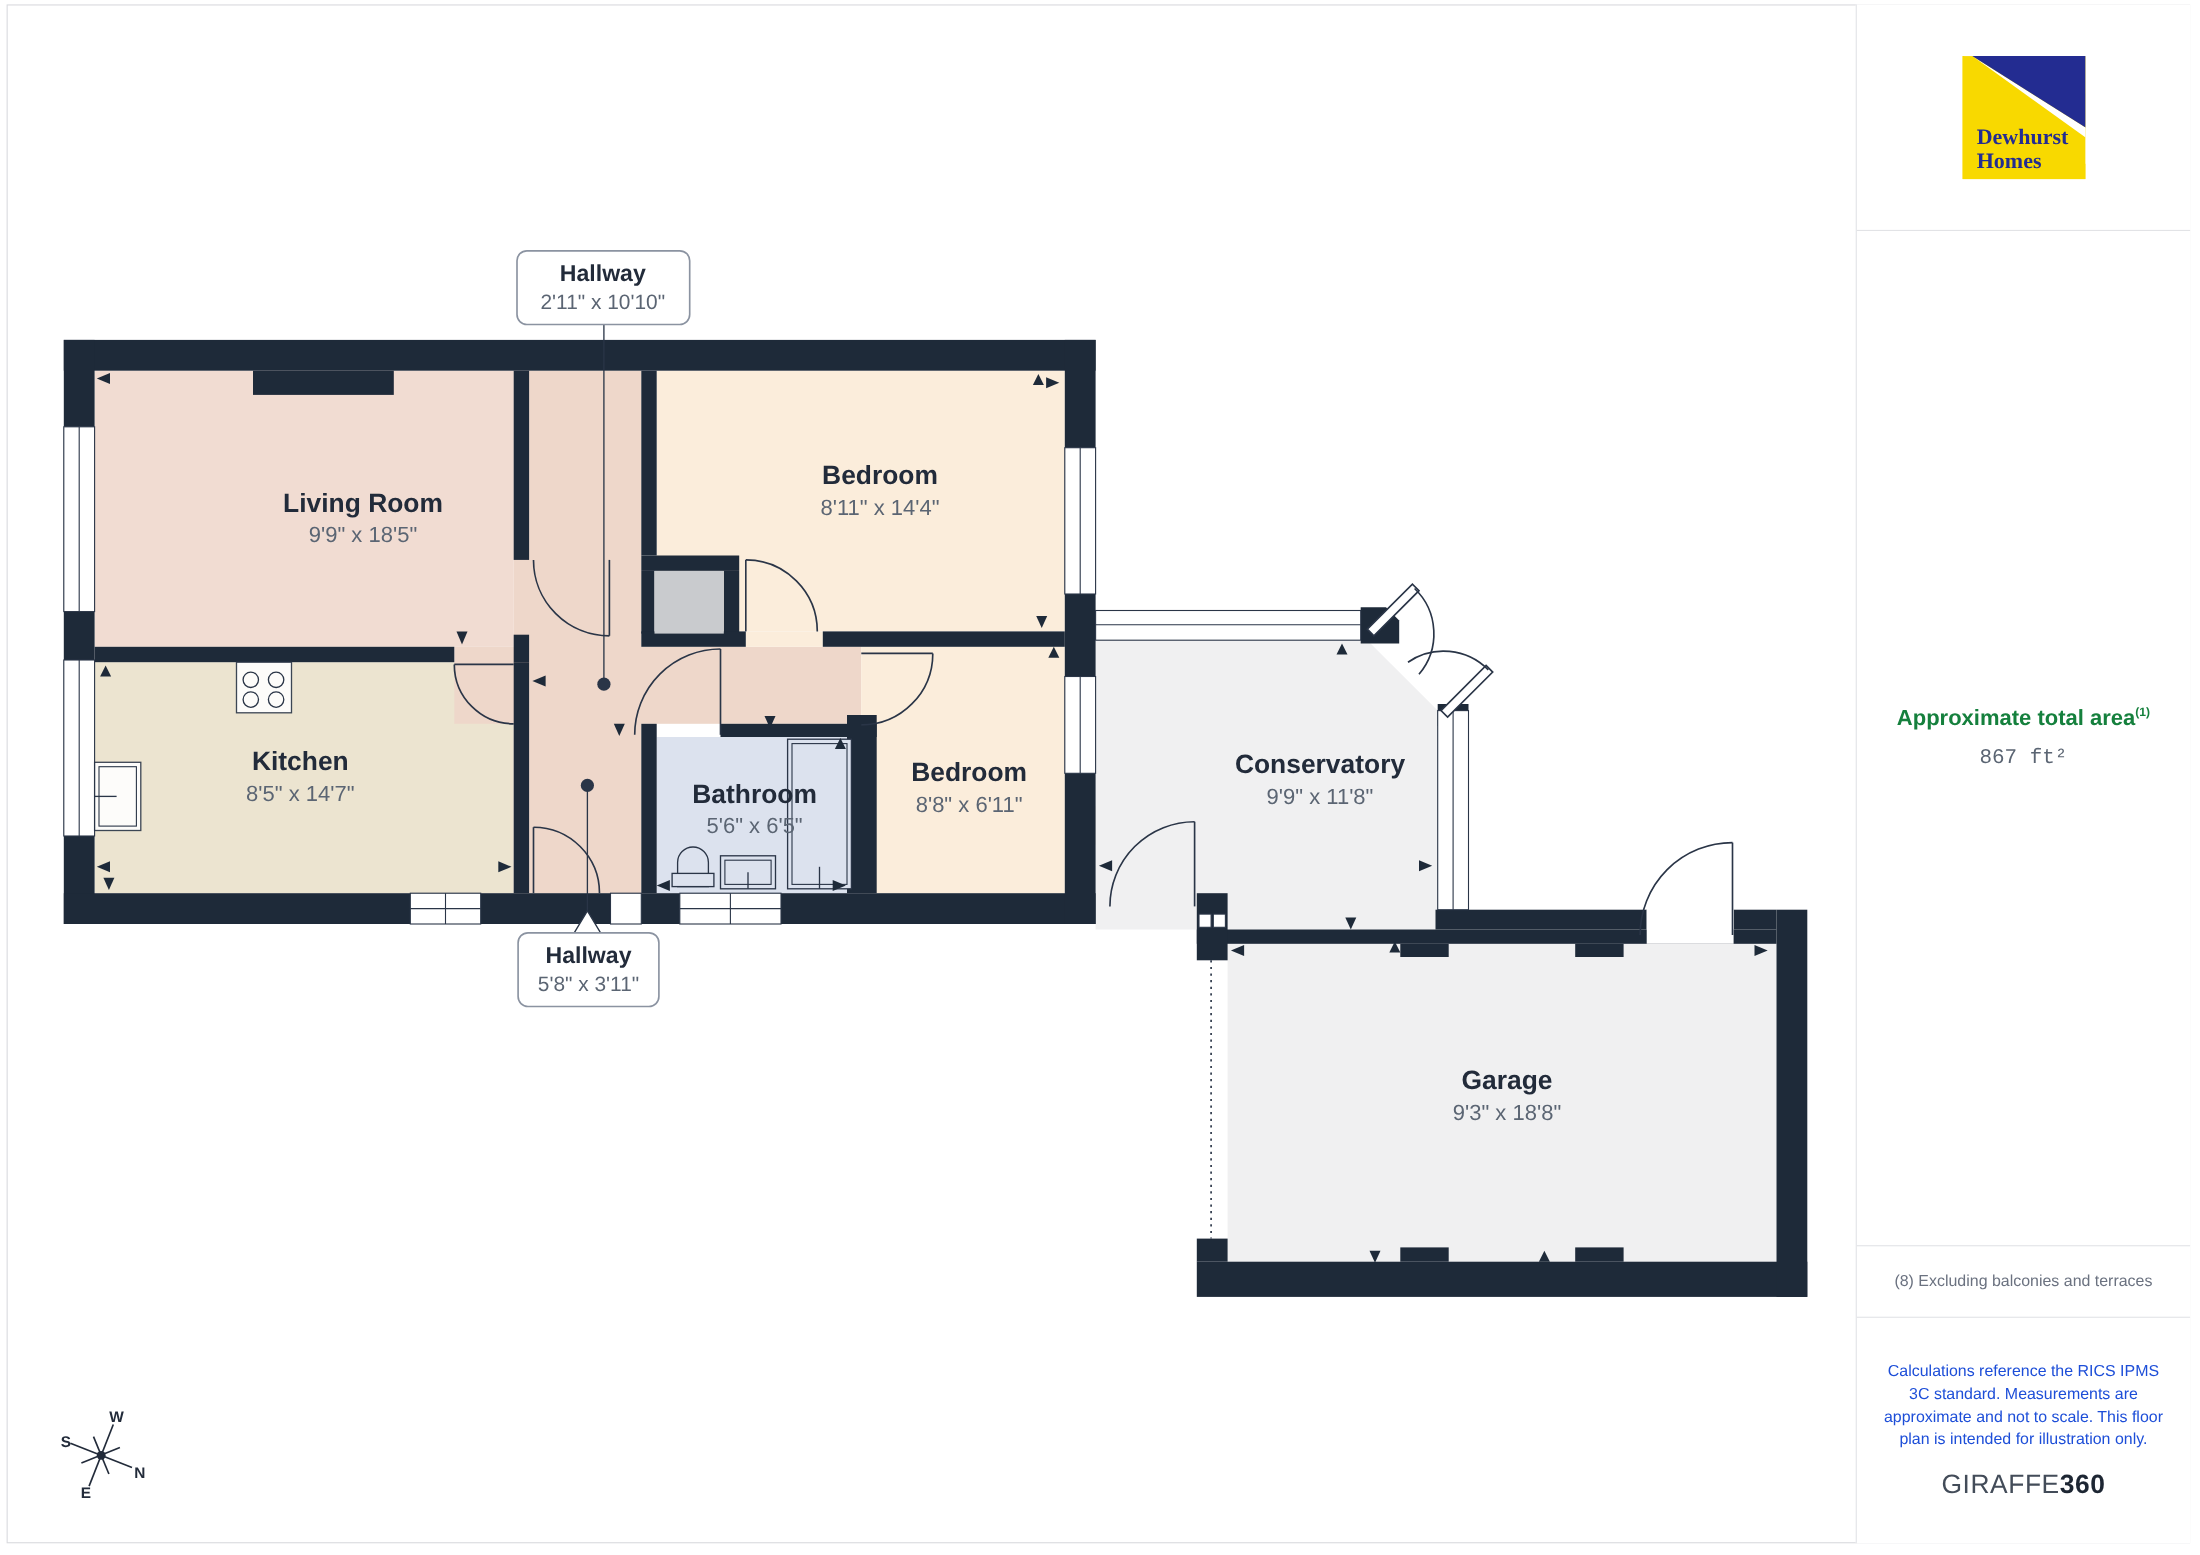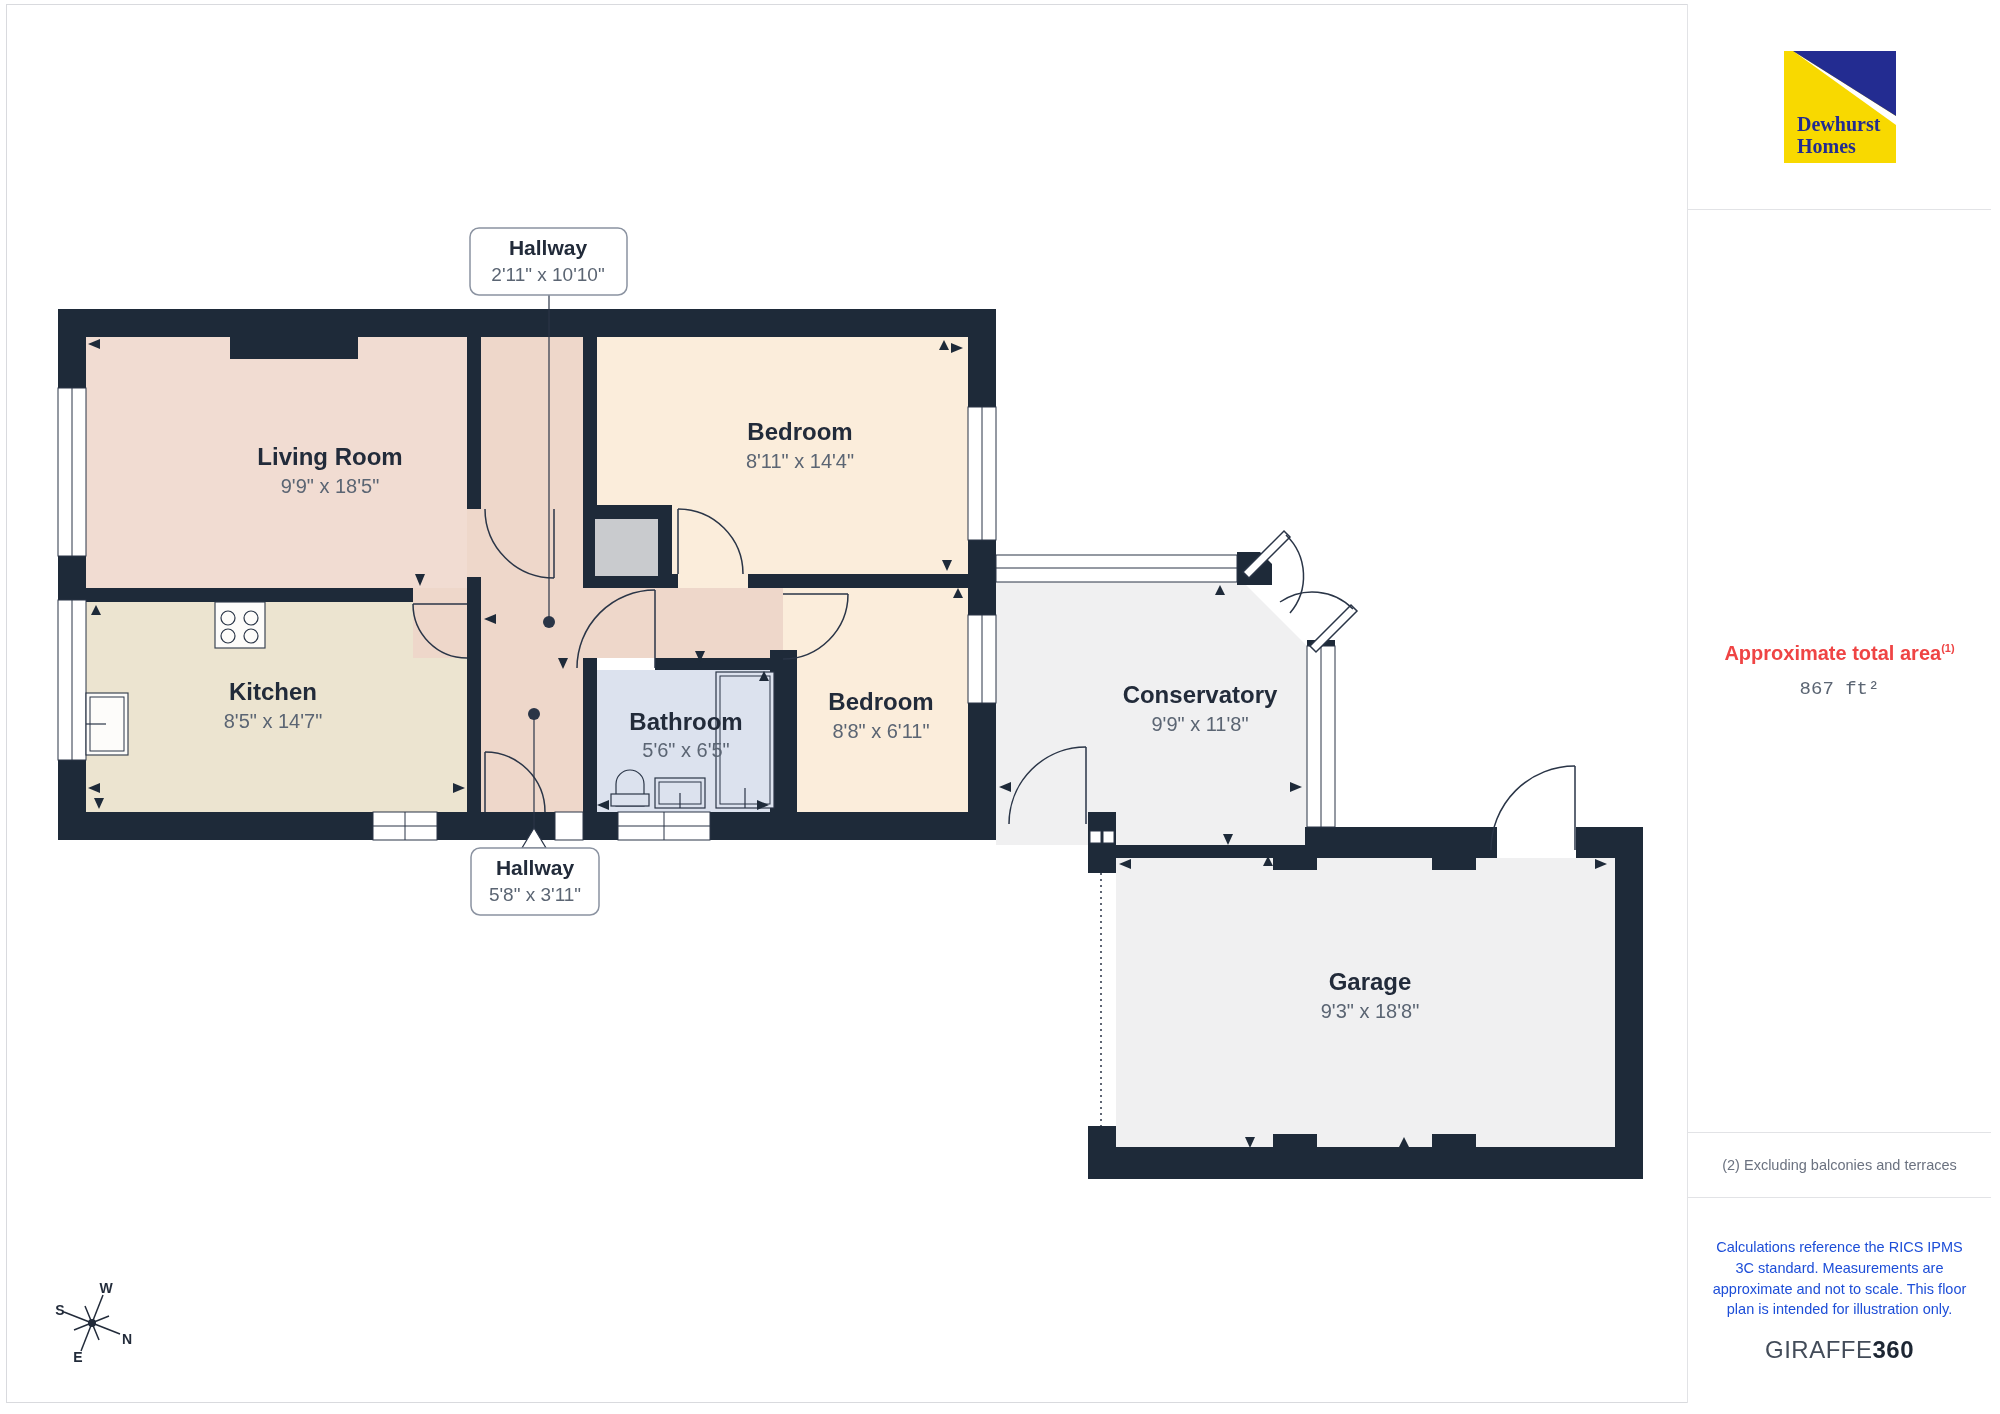--- a/index.html
+++ b/index.html
@@ -16,21 +16,21 @@
 
   
   .sidebar{position:absolute;left:1687px;top:4px;width:304px;height:1399px;background:#fff;border-left:1px solid #e2e3e6;box-sizing:border-box;}
   .sb-section{position:absolute;left:0;width:100%;display:flex;flex-direction:column;align-items:center;justify-content:center;box-sizing:border-box;}
   .sb-logo-sec{top:0;height:206px;border-bottom:1px solid #e2e3e6;}
   .sb-area-sec{top:206px;height:923px;border-bottom:1px solid #e2e3e6;}
   .sb-note-sec{top:1129px;height:65px;border-bottom:1px solid #e2e3e6;}
   .sb-disc-sec{top:1194px;height:205px;}
   .logo{width:112px;height:112px;position:relative;}
   .logo svg{display:block;}
-  .area-title{font-size:20px;font-weight:700;color:#ef4444;text-align:center;}
+  .area-title{font-size:20px;font-weight:700;color:#15803d;text-align:center;}
   .area-title sup{font-size:11px;}
   .area-value{font-size:19px;color:#5b6573;margin-top:13px;text-align:center;font-family:Liberation Mono, monospace;}
   .note-text{font-size:14.5px;color:#6b7280;text-align:center;}
   .disc-text{font-size:14.5px;color:#1d4ed8;text-align:center;width:256px;line-height:1.42;}
   .brand{margin-top:16px;font-size:24px;color:#434c59;letter-spacing:.5px;}
   .brand b{color:#1d2633;font-weight:700;}
 </style>
 </head>
 <body>
 
@@ -250,19 +250,19 @@
         <text x="13" y="80" font-family="Liberation Serif, serif" font-weight="700" font-size="20" fill="#232c91">Dewhurst</text>
         <text x="13" y="102" font-family="Liberation Serif, serif" font-weight="700" font-size="20" fill="#232c91">Homes</text>
       </svg>
     </div>
   </div>
   <div class="sb-section sb-area-sec">
     <div class="area-title"><span>Approximate total area</span><sup>(1)</sup></div>
     <div class="area-value">867 ft²</div>
   </div>
   <div class="sb-section sb-note-sec">
-    <div class="note-text">(2) Excluding balconies and terraces</div>
+    <div class="note-text">(8) Excluding balconies and terraces</div>
   </div>
   <div class="sb-section sb-disc-sec">
     <div class="disc-text">Calculations reference the RICS IPMS 3C standard. Measurements are approximate and not to scale. This floor plan is intended for illustration only.</div>
     <div class="brand"><span>GIRAFFE</span><b>360</b></div>
   </div>
 </div>
 
 </body></html>

